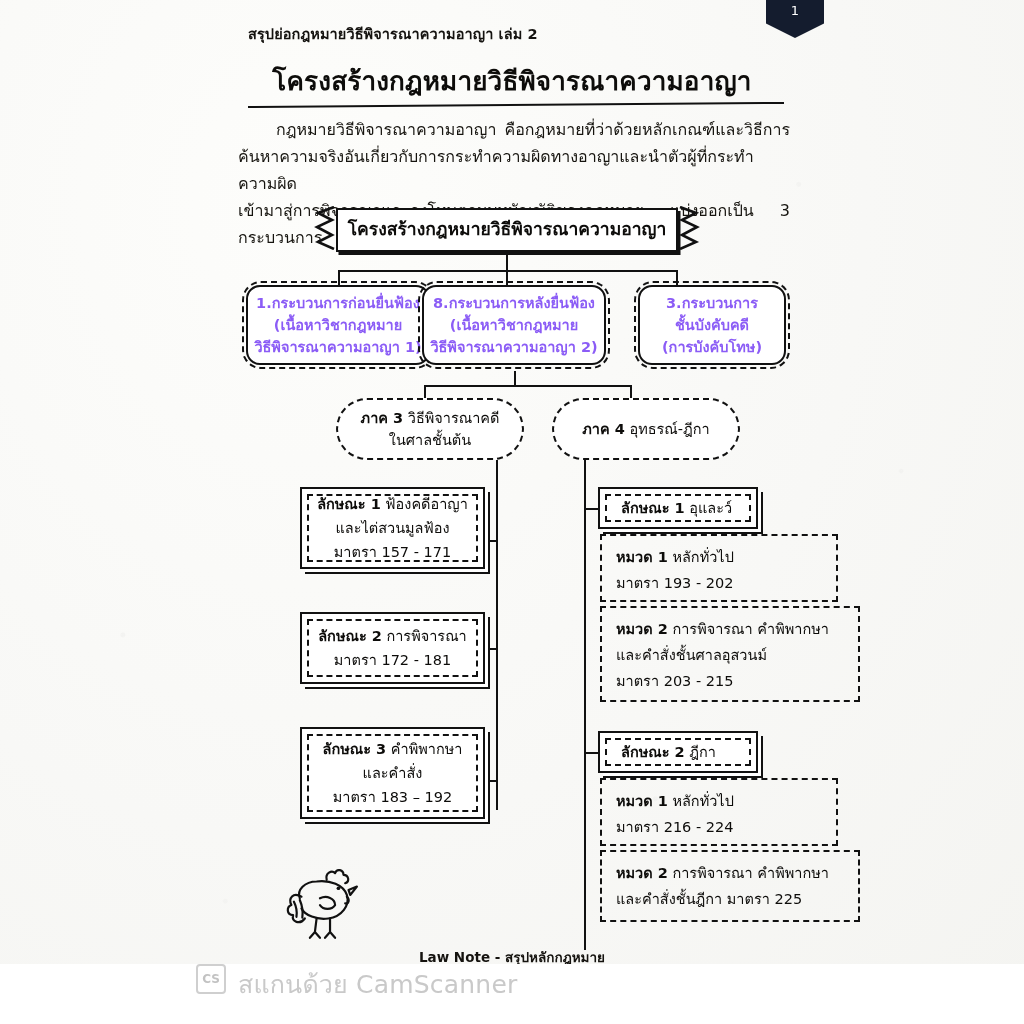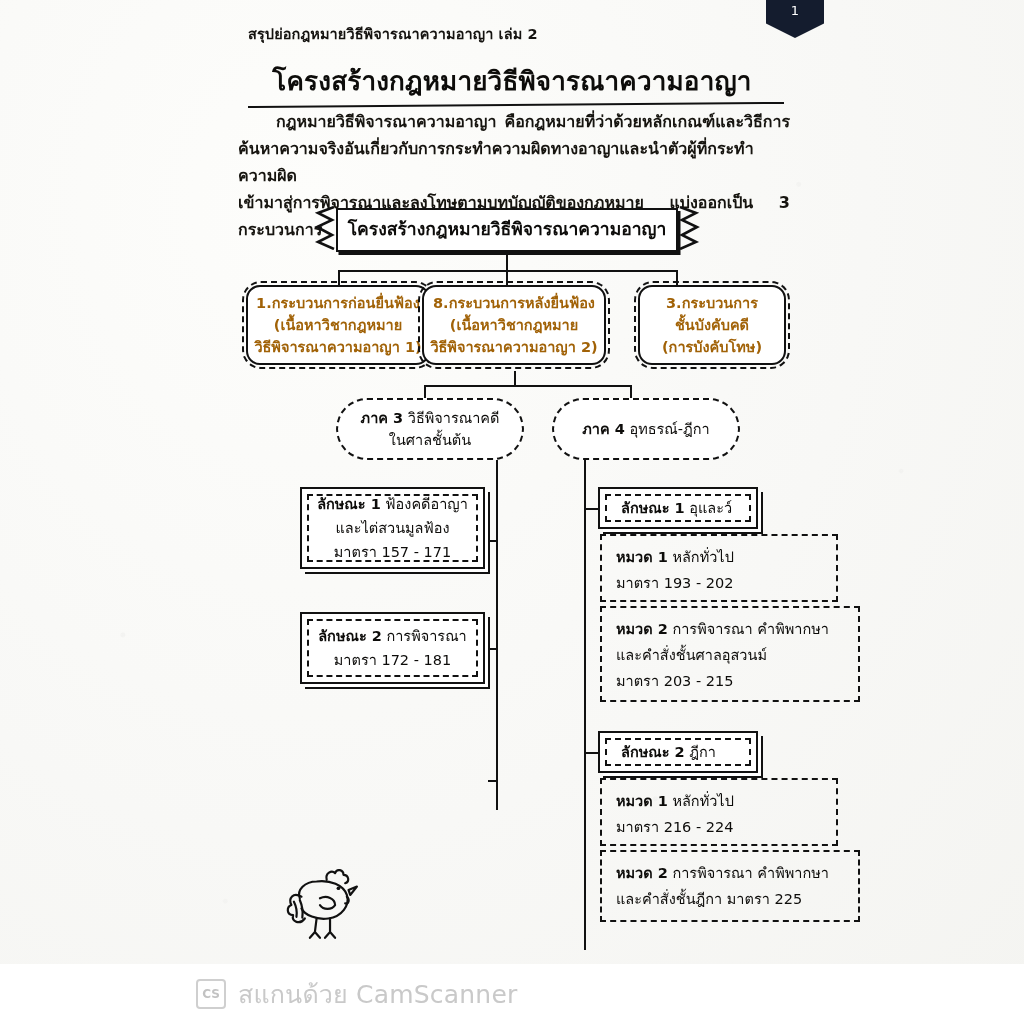--- a/index.html
+++ b/index.html
@@ -57,23 +57,23 @@
     letter-spacing:.2px;
   }
   #title-rule{
     position:absolute;left:248px;top:104px;width:536px;height:0;
     border-top:2.6px solid #111;
     transform:rotate(-0.45deg);
   }
 
   
   #intro{
-    position:absolute;left:238px;top:108px;width:552px;
+    position:absolute;left:238px;top:116px;width:552px;
     font-size:16px;line-height:27px;
-    font-weight:700;
+    font-weight:400;
     color:#16140f;
     text-align:justify;
     text-align-last:justify;
   }
   #intro .l{display:block;}
   #intro .l.first{text-indent:38px;}
 
   
   #banner{
     position:absolute;left:318px;top:208px;width:378px;height:40px;
@@ -104,21 +104,21 @@
   }
   .dbl-box::before{
     content:"";position:absolute;inset:-6px;
     border:2.2px dashed #111;
     border-radius:19px;
     pointer-events:none;
   }
   .dbl-box .tx{
     position:absolute;inset:0;
     display:flex;flex-direction:column;align-items:center;justify-content:center;
-    font-size:14.5px;line-height:22px;font-weight:bold;color:#a16207;
+    font-size:14.5px;line-height:22px;font-weight:bold;color:#8b5cf6;
     text-align:center;
     padding:0 6px;box-sizing:border-box;
   }
 
   .pill{               
     position:absolute;
     box-sizing:border-box;
     border:2.4px dashed #111;
     border-radius:999px;
     background:#fff;
@@ -167,21 +167,21 @@
   #chicken{position:absolute;left:283px;top:858px;width:84px;height:84px;}
 
   
   #footer-note{
     position:absolute;left:0;right:0;top:946px;text-align:center;
     font-size:13.5px;color:#15130f;font-weight:600;
   }
   #cam-bar{
     position:absolute;left:0;right:0;top:964px;height:60px;
     background:#ffffff;
-    display:flex;align-items:center;
+    display:flex;align-items:flex-start;
     padding-left:196px;box-sizing:border-box;
   }
   #cs-logo{
     width:26px;height:26px;border:2px solid #cfcfcf;border-radius:4px;
     display:flex;align-items:center;justify-content:center;
     font-size:12px;font-weight:bold;color:#c2c2c2;
     margin-right:12px;
   }
   #cs-text{font-size:25px;color:#c9c9c9;letter-spacing:.2px;}
 </style>
@@ -275,20 +275,27 @@
     </div>
   </div>
 
   <div class="shadow-box" style="left:300px;top:612px;width:185px;height:72px;">
     <div class="inner">
       <span><b>ลักษณะ 2</b><span> การพิจารณา</span></span>
       <span>มาตรา 172 - 181</span>
     </div>
   </div>
 
+  <div class="shadow-box" style="left:300px;top:727px;width:185px;height:92px;">
+    <div class="inner">
+      <span><b>ลักษณะ 3</b><span> คำพิพากษา</span></span>
+      <span>และคำสั่ง</span>
+      <span>มาตรา 183 – 192</span>
+    </div>
+  </div>
 
   <div class="conn v" style="left:584px;top:460px;height:490px;"></div>
   <div class="conn h" style="left:584px;top:508px;width:16px;"></div>
   <div class="conn h" style="left:584px;top:752px;width:16px;"></div>
 
   <div class="shadow-box left-align" style="left:598px;top:487px;width:160px;height:42px;">
     <div class="inner">
       <span><b>ลักษณะ 1</b><span> อุและว์</span></span>
     </div>
   </div>
@@ -337,18 +344,19 @@
 
       <path d="M76 46 C80 50 78 55 74 54"></path>
 
       <path d="M44 48 C52 44 62 48 62 56 C58 62 48 62 44 56"></path>
 
       <path d="M40 72 L38 88 M38 88 L32 95 M38 88 L44 95"></path>
       <path d="M56 72 L56 88 M56 88 L50 95 M56 88 L62 95"></path>
     </g>
   </svg>
 
+  <div id="footer-note">Law Note - สรุปหลักกฎหมาย</div>
 
   <div id="cam-bar">
     <div id="cs-logo">CS</div>
     <div id="cs-text">สแกนด้วย CamScanner</div>
   </div>
 </div>
 
 </body></html>

